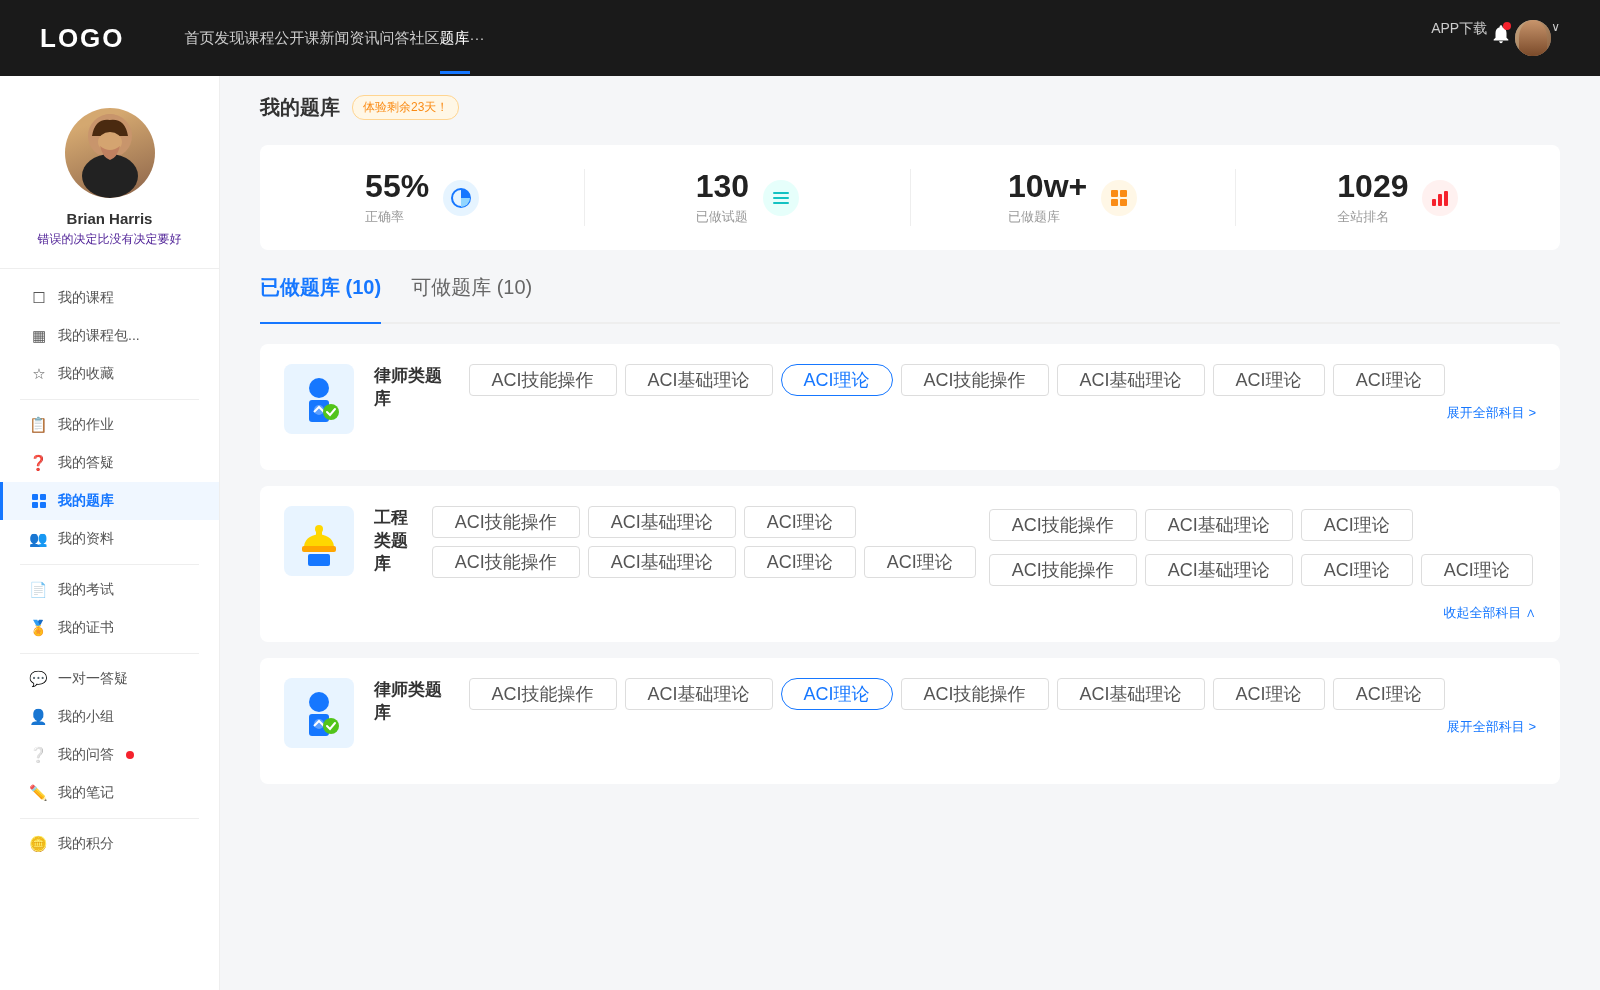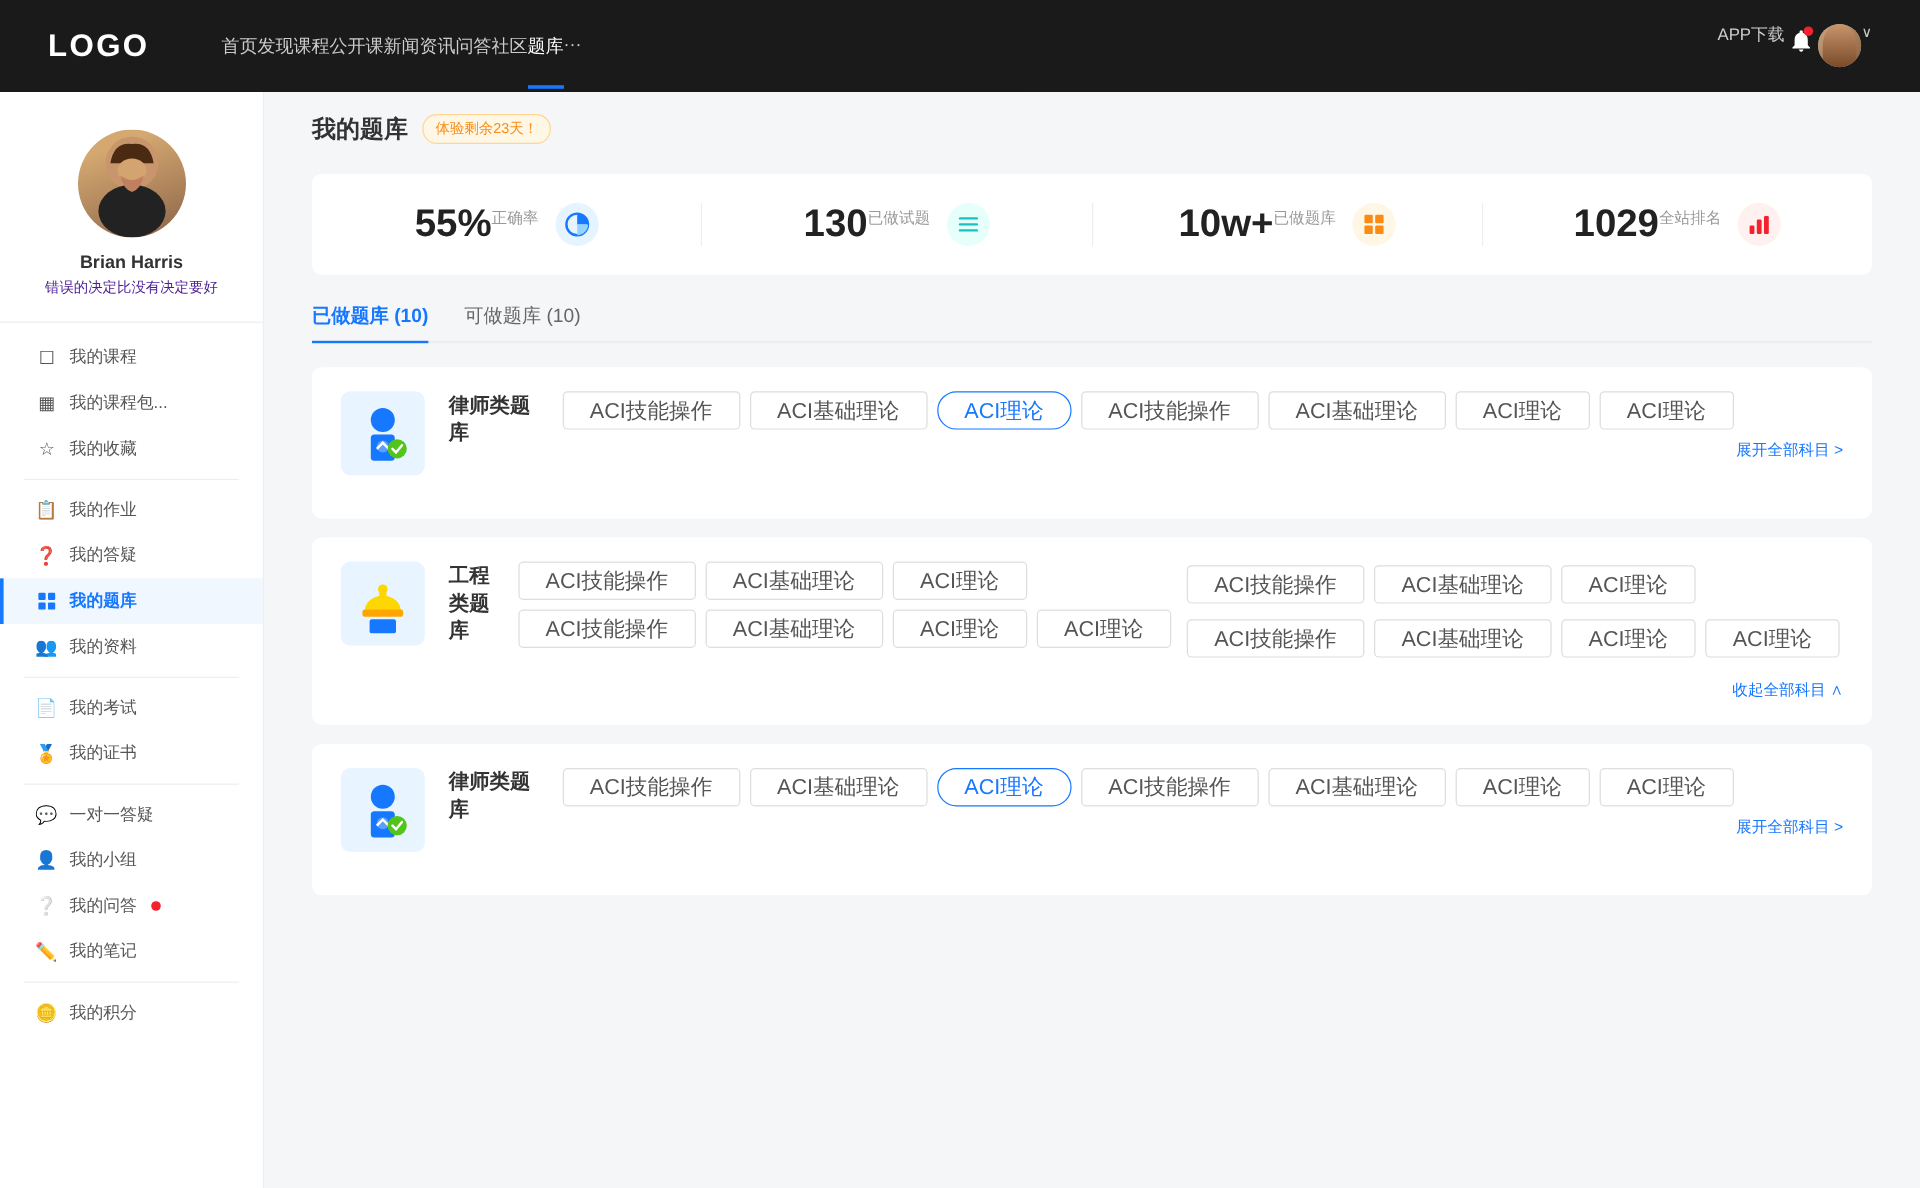--- a/index.html
+++ b/index.html
@@ -211,21 +211,21 @@
     }
     .stat-item {
       flex: 1;
       display: flex;
       align-items: center;
       justify-content: center;
       gap: 14px;
       border-right: 1px solid #eee;
     }
     .stat-item:last-child { border-right: none; }
-    .stat-text-group { display: flex; flex-direction: row; }
+    .stat-text-group { display: flex; flex-direction: column; }
     .stat-value {
       font-size: 32px;
       font-weight: 700;
       color: #222;
       line-height: 1.1;
     }
     .stat-label {
       font-size: 13px;
       color: #999;
       margin-top: 4px;
@@ -242,23 +242,23 @@
     .stat-icon-red { background: #fff1f0; color: #f5222d; }
 
     
     .tabs-row {
       display: flex;
       gap: 30px;
       margin-bottom: 20px;
       border-bottom: 2px solid #eee;
     }
     .tab-item {
-      font-size: 16px;
+      font-size: 20px;
       color: #666;
-      padding-bottom: 10px;
+      padding-bottom: 21px;
       cursor: pointer;
       position: relative;
       text-align: center;
     }
     .tab-item.active {
       color: #1677ff;
       font-weight: 600;
     }
     .tab-item.active::after {
       content: '';

